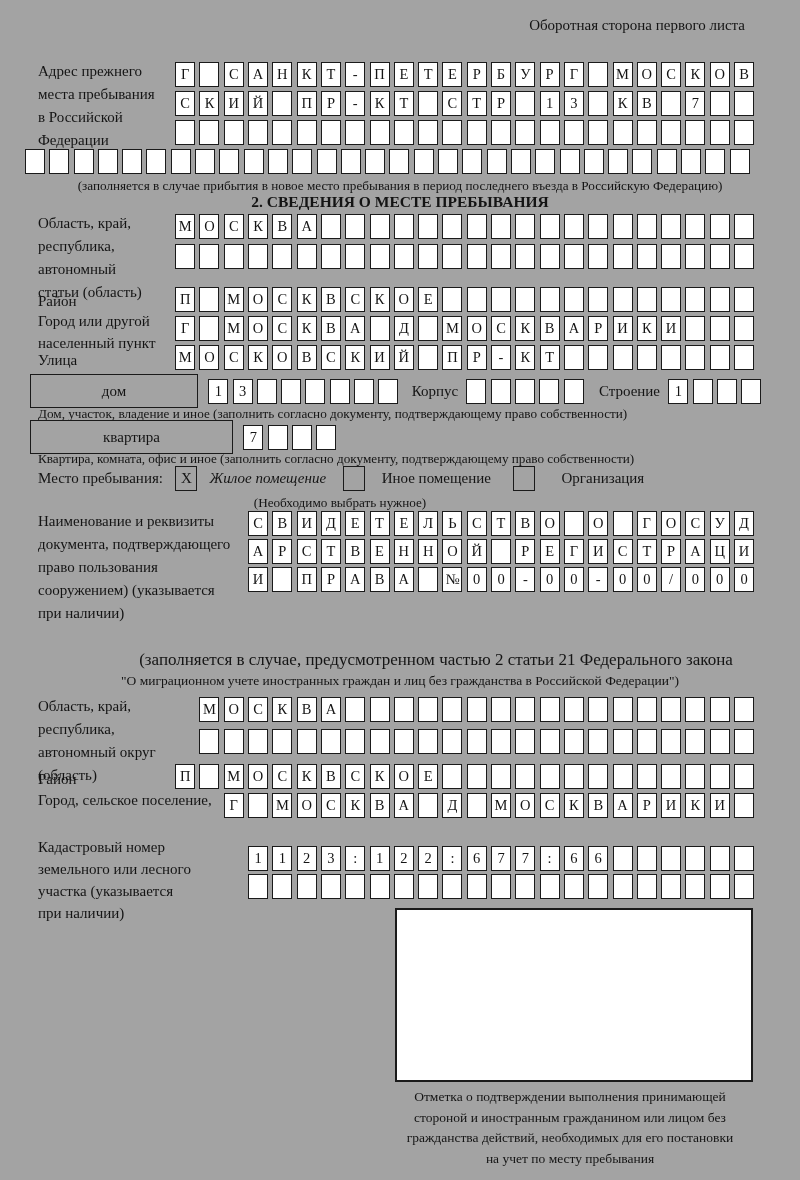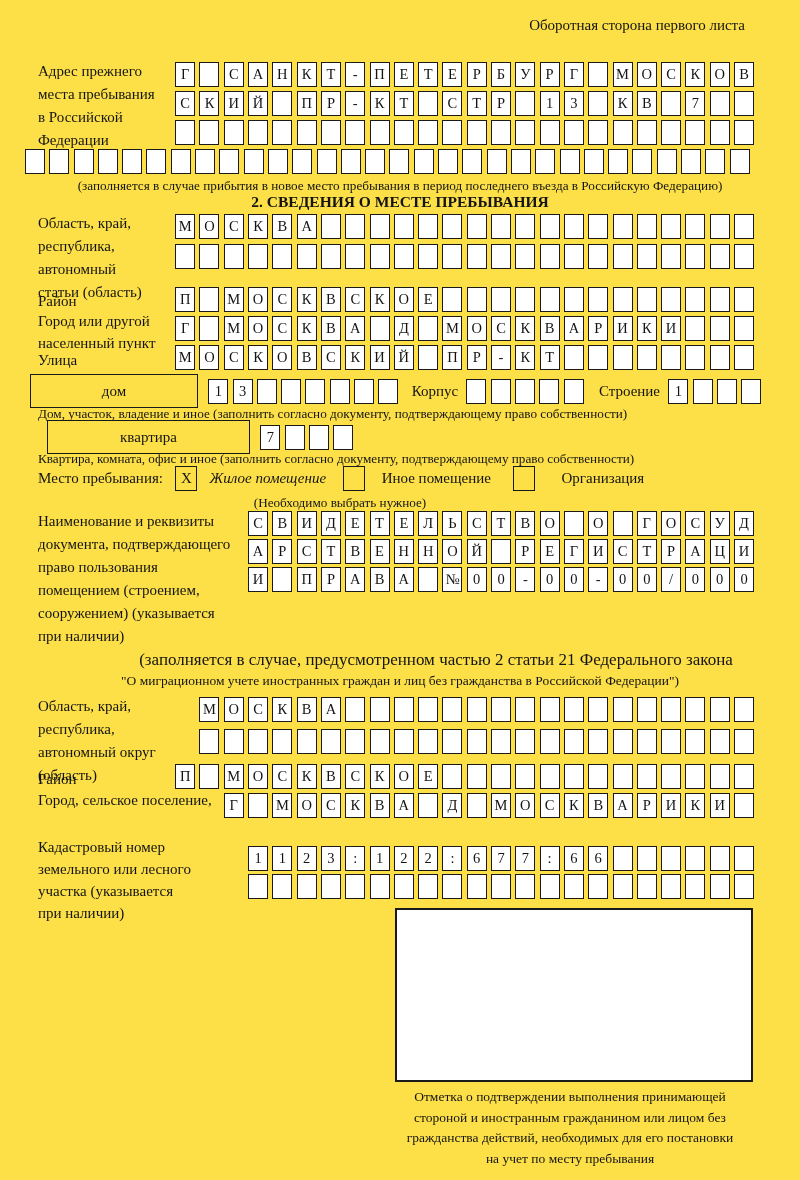--- a/index.html
+++ b/index.html
@@ -1,17 +1,17 @@
 <!DOCTYPE html>
 <html><head>
 <meta charset="utf-8">
 <style>
   html,body{margin:0;padding:0;background:#fff;}
   .page{
-    position:relative;width:800px;height:1180px;background:#fde047;
+    position:relative;width:800px;height:1180px;background:#a3a3a3;
     font-family:"Liberation Serif","DejaVu Serif",serif;color:#141414;
     overflow:hidden;
   }
   .abs{position:absolute;}
   .boxrow{position:absolute;display:flex;gap:4.3px;}
   .inlinerow{display:flex;gap:4.3px;align-items:center;}
   .cell{
     box-sizing:border-box;flex:0 0 20px;width:20px;height:25px;
     border:1.7px solid #1a1a1a;background:#fff;
     display:flex;align-items:center;justify-content:center;
@@ -328,21 +328,21 @@
     <div class="label" style="margin-left:11px;">Строение</div>
     <div class="inlinerow" style="margin-left:4px;">
         <div class="cell">1</div>
         <div class="cell"></div>
         <div class="cell"></div>
         <div class="cell"></div>
       </div>
   </div>
   <div class="abs caption" style="left:38px;top:404px;">Дом, участок, владение и иное (заполнить согласно документу, подтверждающему право собственности)</div>
 
-  <div class="abs inlinerow" style="left:47px;top:420px;">
+  <div class="abs inlinerow" style="left:30px;top:420px;">
     <div class="widebox" style="width:203px;flex:0 0 203px;">квартира</div>
     <div class="inlinerow" style="margin-left:6px;">
         <div class="cell">7</div>
         <div class="cell"></div>
         <div class="cell"></div>
         <div class="cell"></div>
       </div>
   </div>
   <div class="abs caption" style="left:38px;top:449px;">Квартира, комната, офис и иное (заполнить согласно документу, подтверждающему право собственности)</div>
 
@@ -354,21 +354,20 @@
     <div class="label" style="margin-left:12px;">Иное помещение</div>
     <div class="checkcell" style="margin-left:18px;"></div>
     <div class="label" style="margin-left:22px;">Организация</div>
   </div>
   <div class="abs caption center" style="left:170px;top:493px;width:340px;">(Необходимо выбрать нужное)</div>
 
   <div class="abs label" style="left:38px;top:510px;">
       <div>Наименование и реквизиты</div>
       <div>документа, подтверждающего</div>
       <div>право пользования</div>
-      <div>помещением (строением,</div>
       <div>сооружением) (указывается</div>
       <div>при наличии)</div>
     </div>
   <div class="boxrow" style="top:511px;right:46px;">
       <div class="cell">С</div>
       <div class="cell">В</div>
       <div class="cell">И</div>
       <div class="cell">Д</div>
       <div class="cell">Е</div>
       <div class="cell">Т</div>

